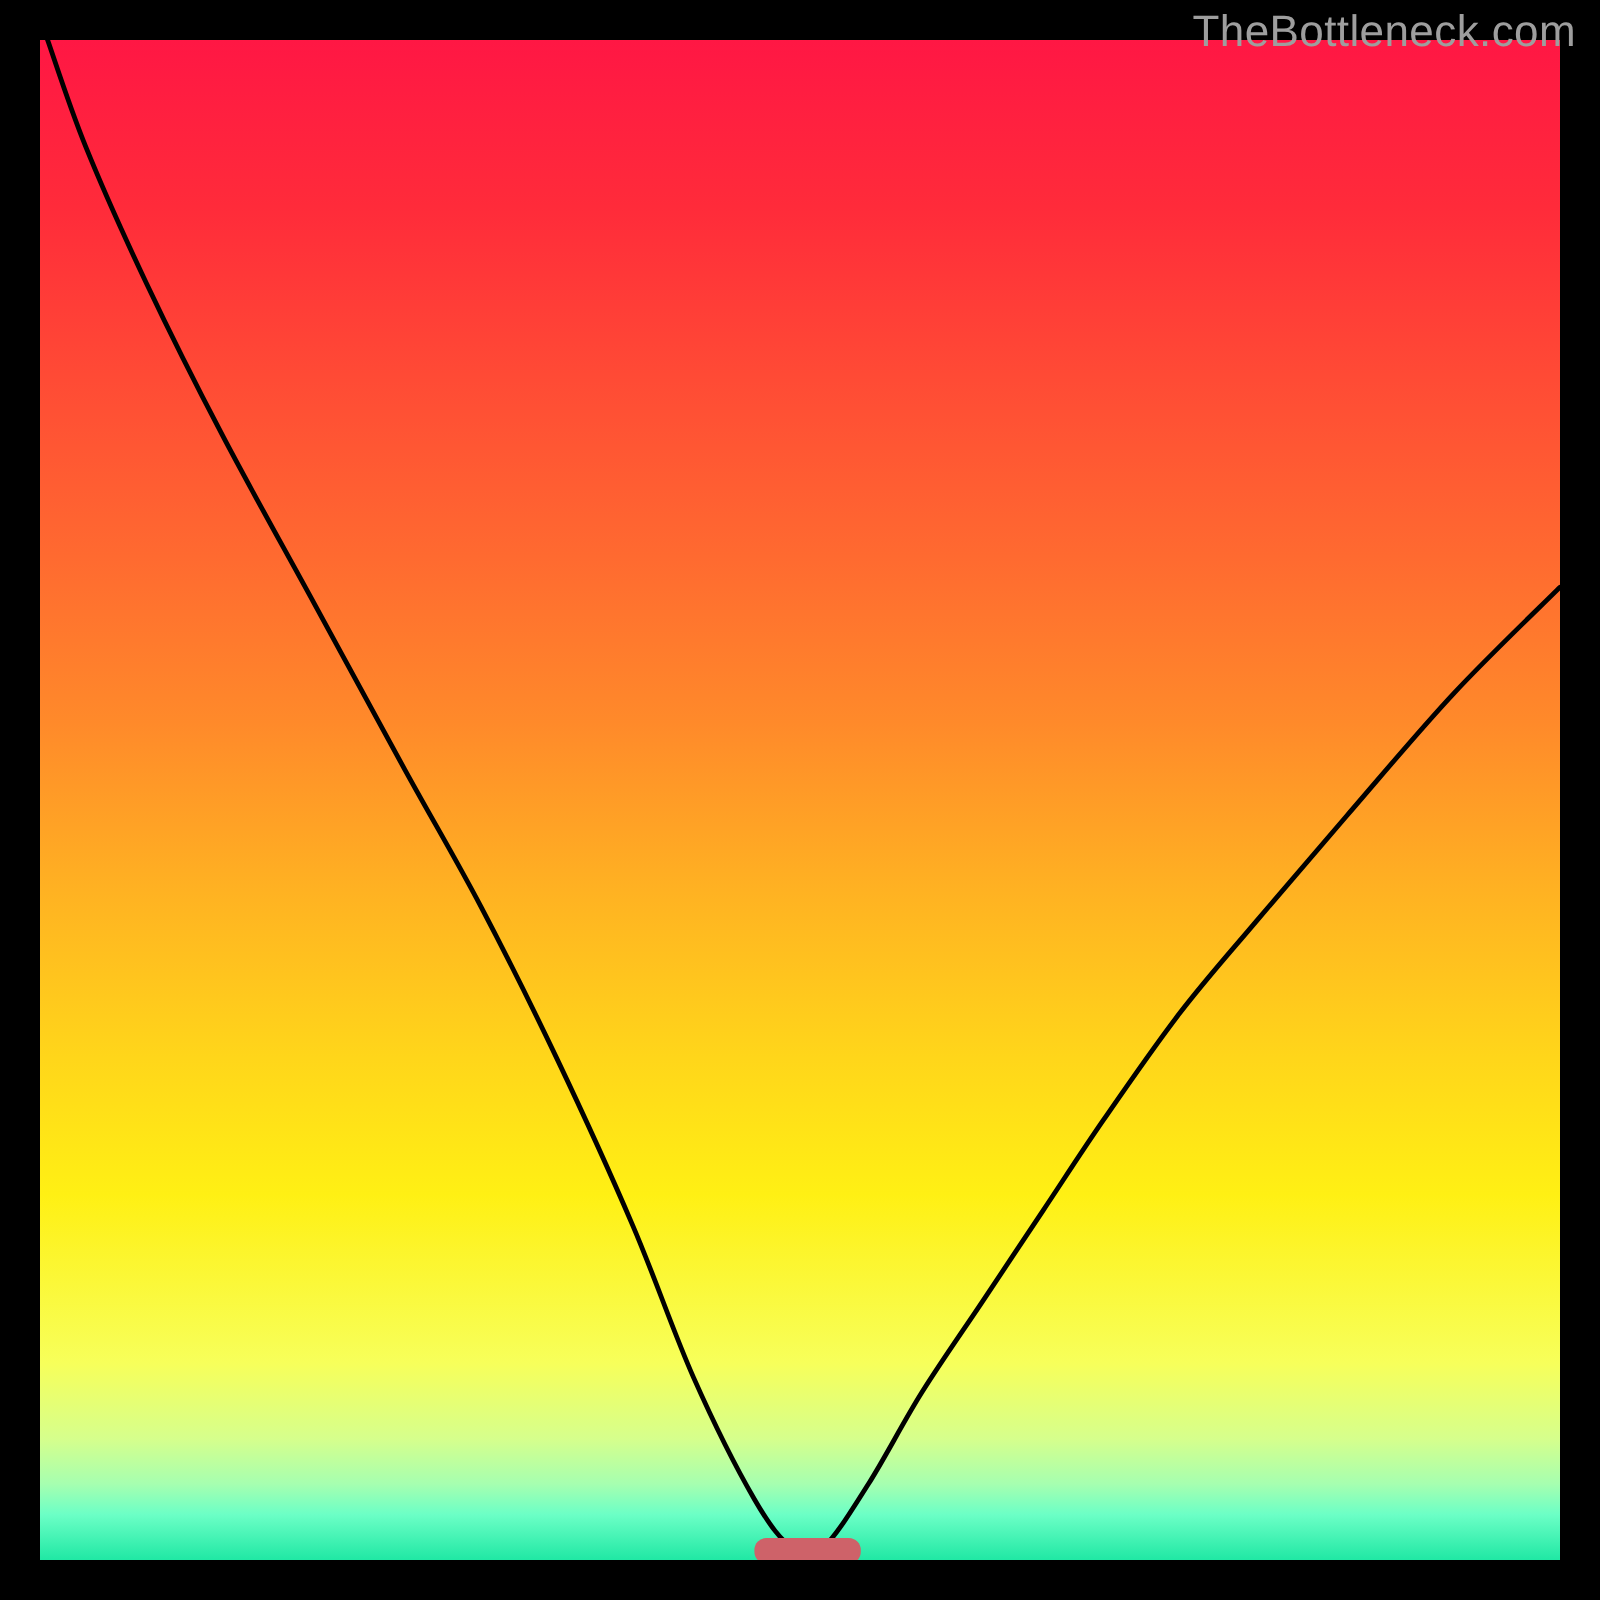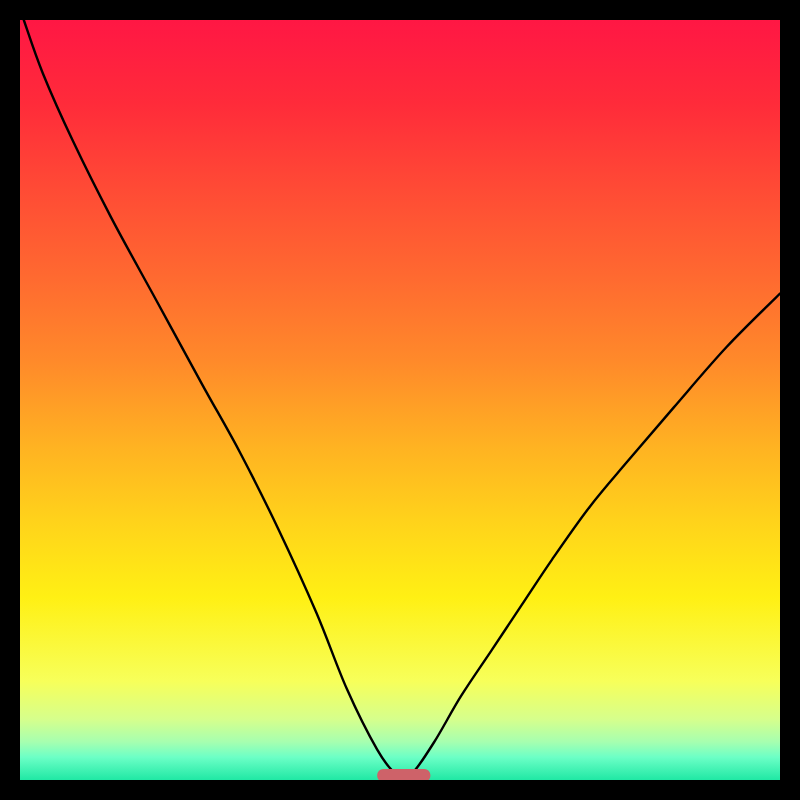--- a/index.html
+++ b/index.html
@@ -39,20 +39,21 @@
   }
   svg {
     display: block;
   }
 </style>
 </head>
 <body>
 
 <div class="frame">
 
+  <div class="watermark">TheBottleneck.com</div>
 
   <div class="plot-wrap">
     <svg id="chart-svg" width="760" height="760" viewBox="0 0 760 760">
       <defs>
         <linearGradient id="bg-grad" x1="0" y1="0" x2="0" y2="1">
             <stop offset="0%" stop-color="#ff1744"></stop>
             <stop offset="11%" stop-color="#ff2b3a"></stop>
             <stop offset="22%" stop-color="#ff4a35"></stop>
             <stop offset="34%" stop-color="#ff6a30"></stop>
             <stop offset="45%" stop-color="#ff8a2a"></stop>

